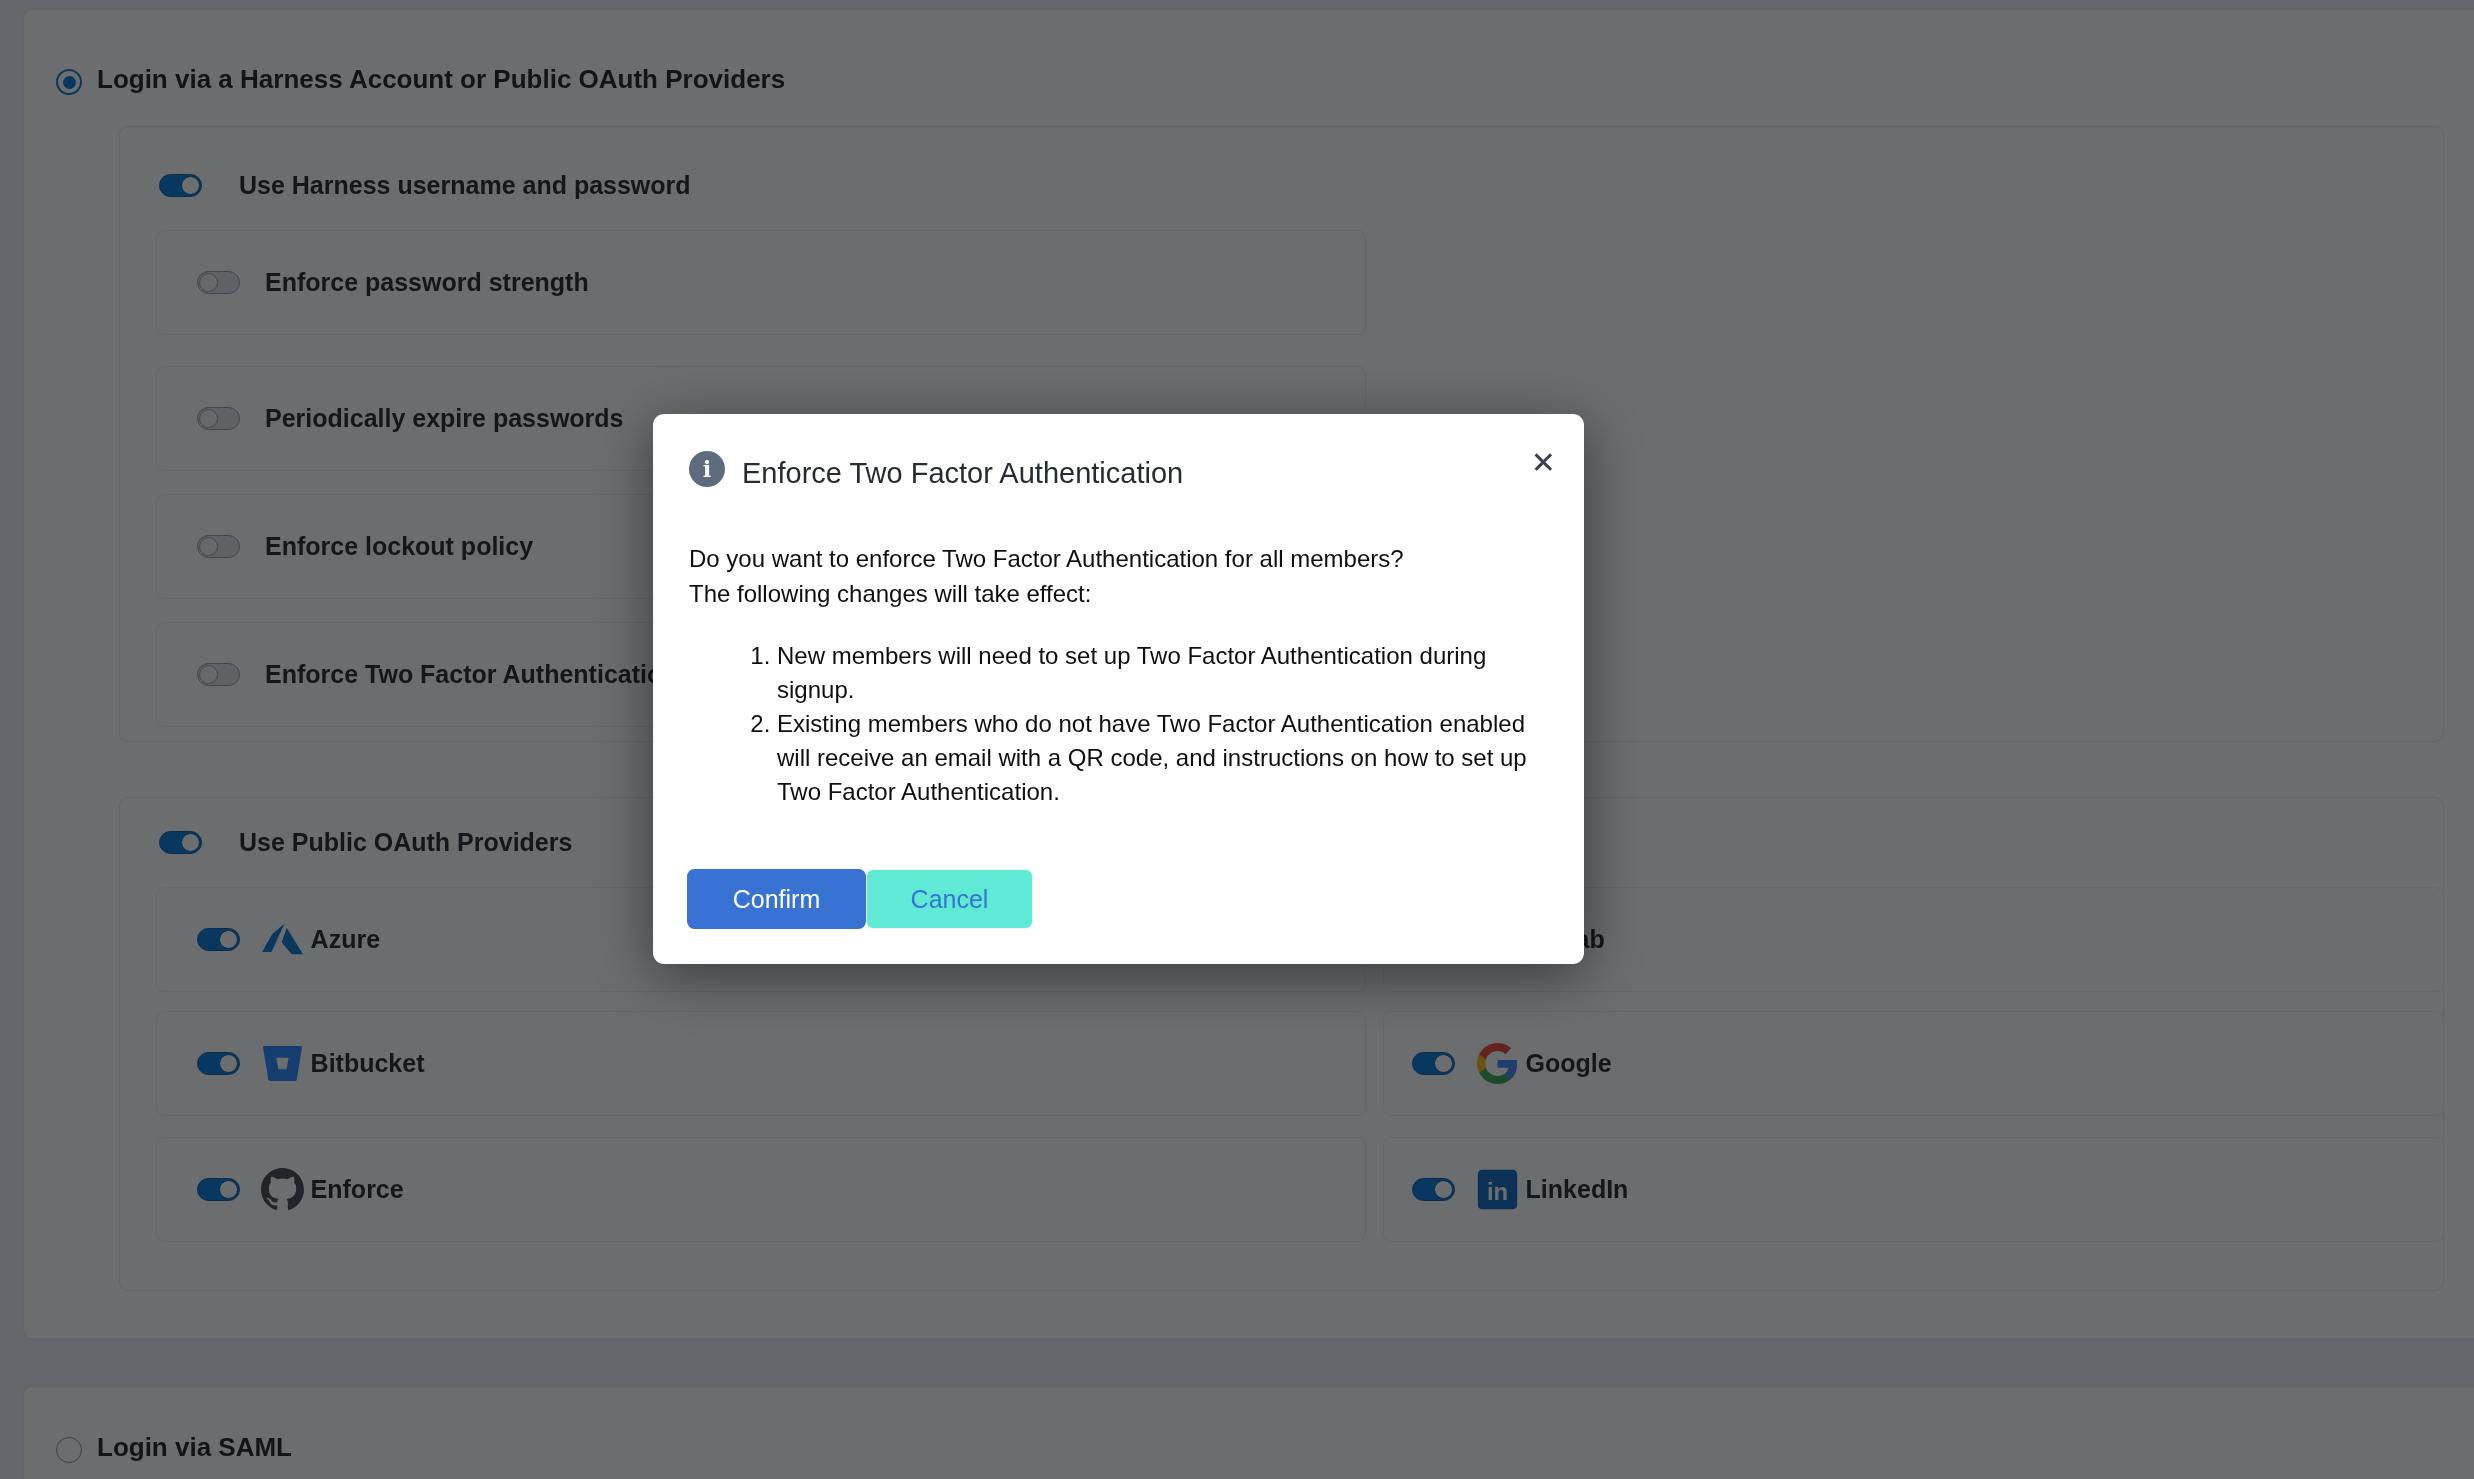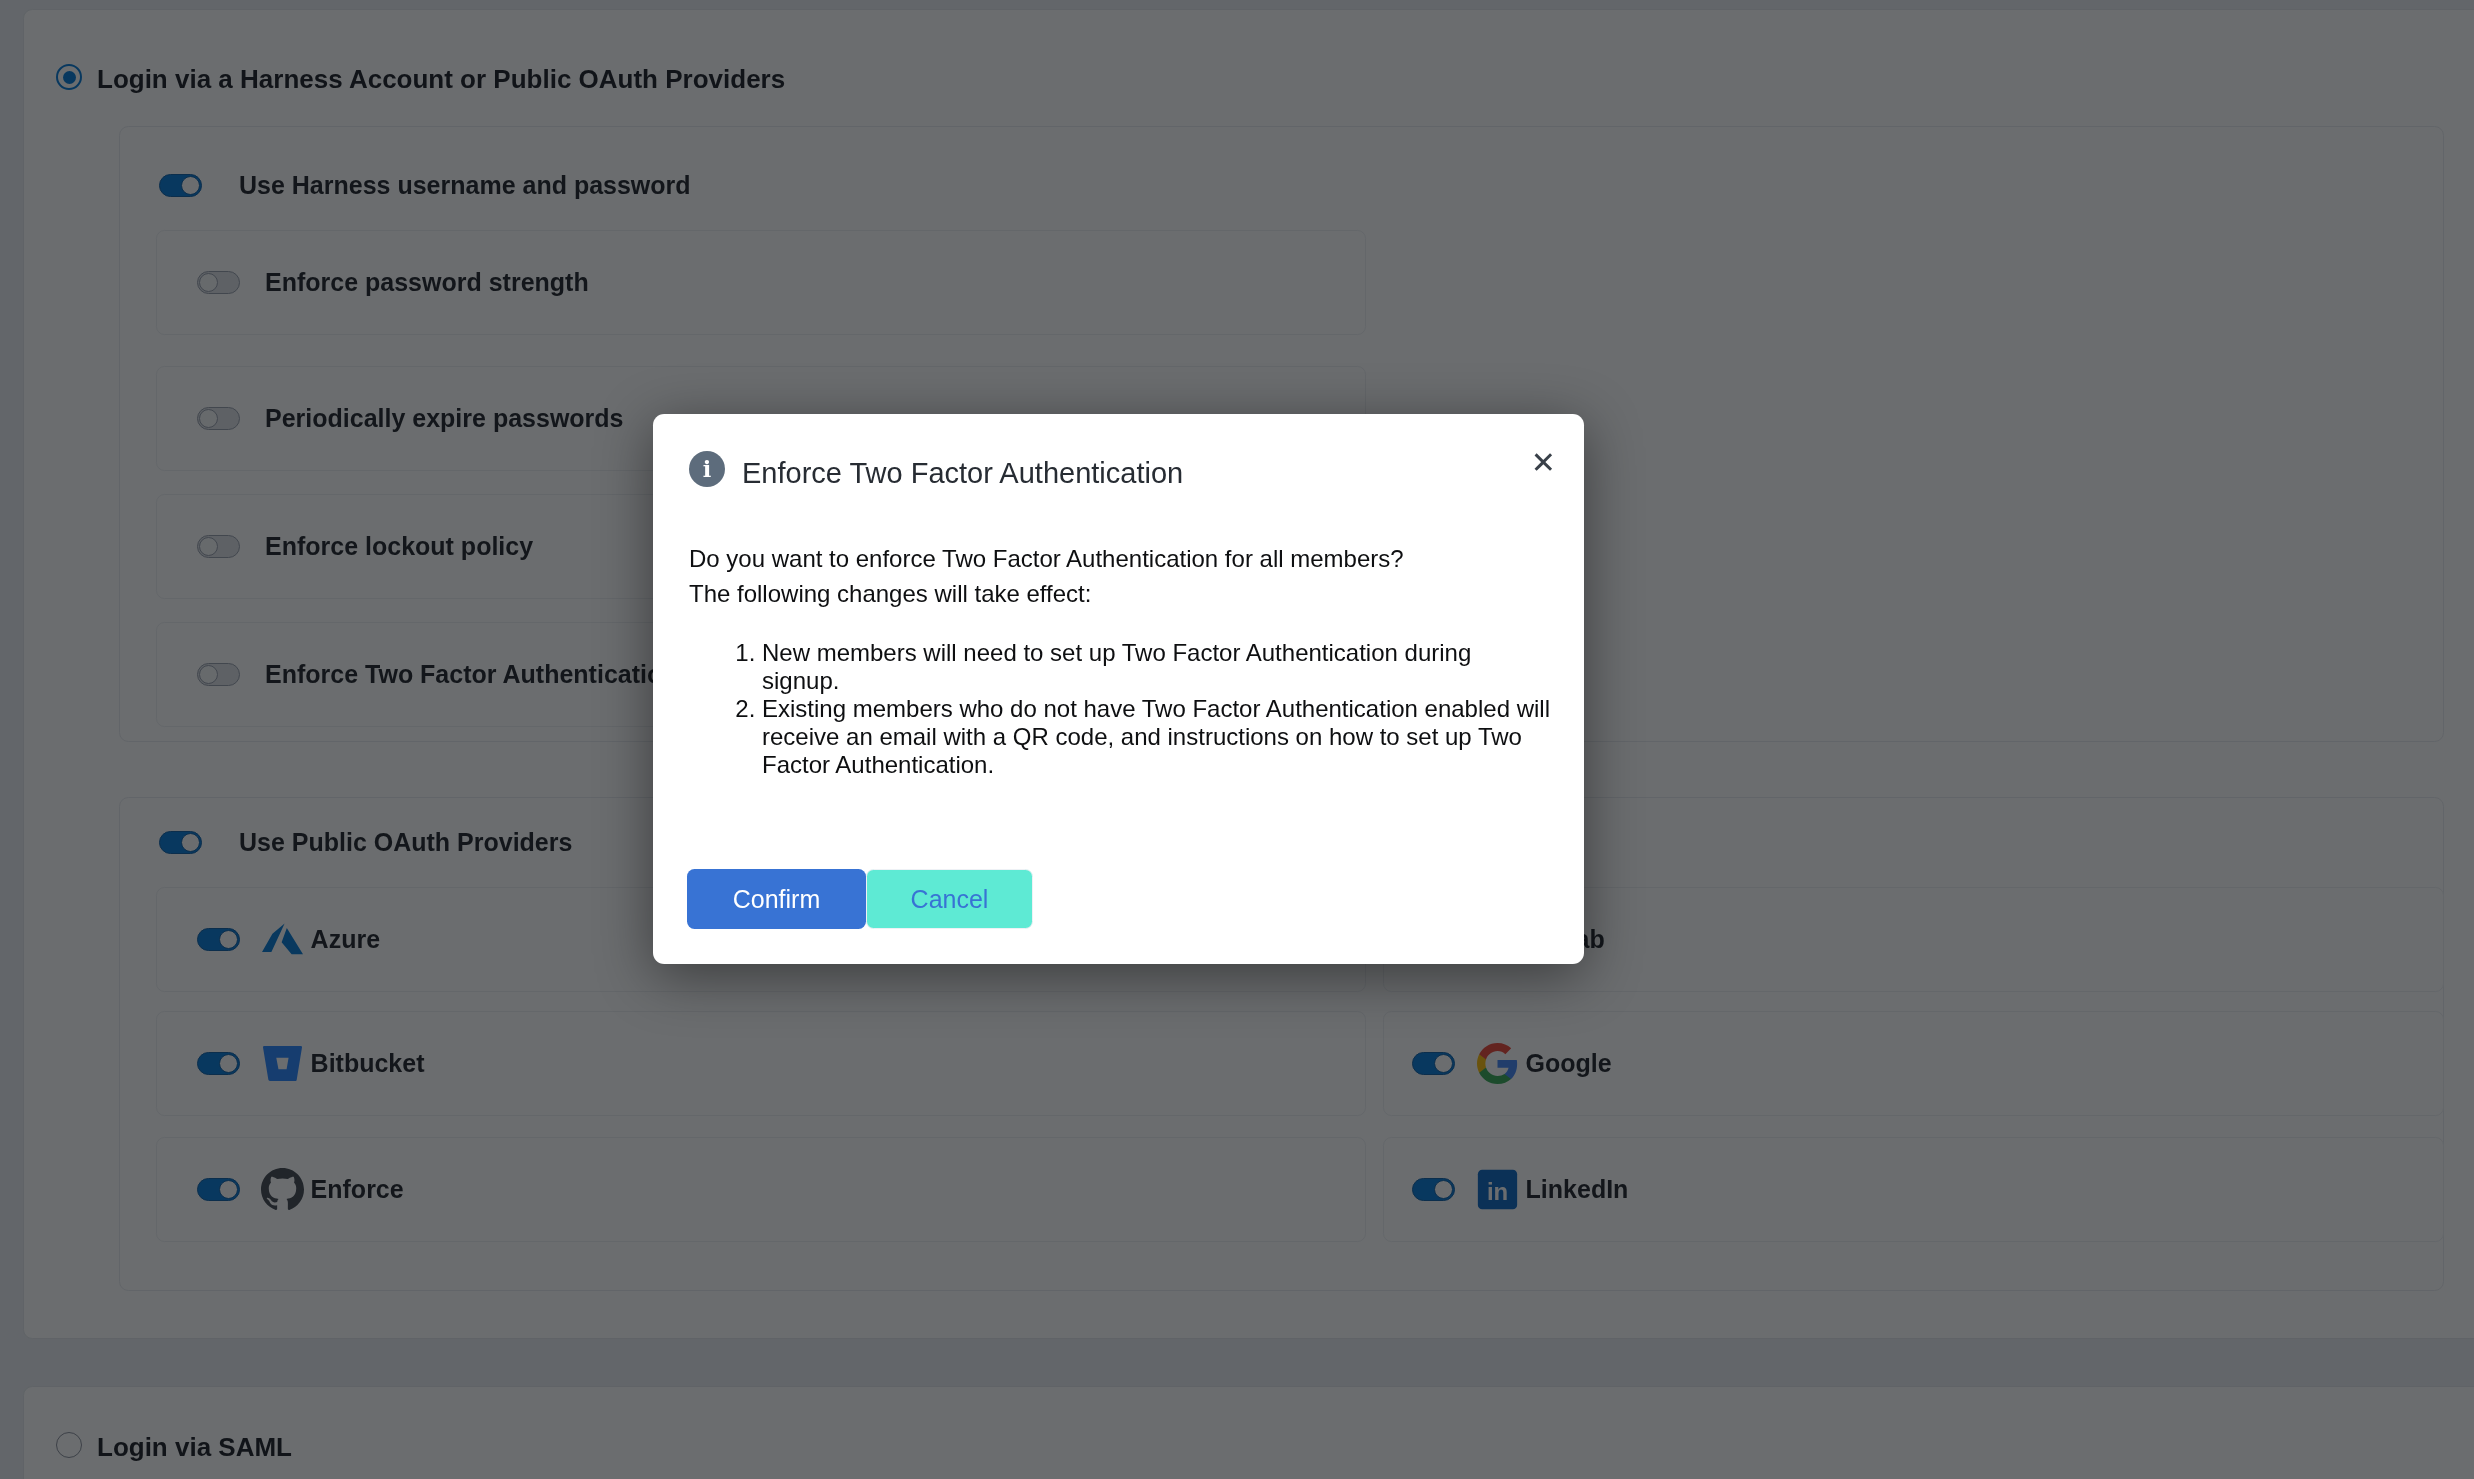--- a/index.html
+++ b/index.html
@@ -7,21 +7,21 @@
     width:2475px;height:1479px;position:relative;overflow:hidden;
     background:#e9edf1;
     font-family:"Liberation Sans","DejaVu Sans",sans-serif;
     -webkit-font-smoothing:antialiased;
   }
   .abs{position:absolute;box-sizing:border-box;}
 
   
   .card{background:#ffffff;border:0.9px solid #e2e6ea;border-radius:9.4px;}
   .subcard{background:#fefefe;border:0.9px solid #e8ebef;border-radius:9.4px;}
-  .sec-radio-row{display:flex;align-items:flex-start;gap:15px;}
+  .sec-radio-row{display:flex;align-items:flex-end;gap:15px;}
   .radio{width:26px;height:26px;border-radius:50%;background:#fff;box-sizing:border-box;position:relative;flex:0 0 auto;}
   .radio.sel{border:2.8px solid #0278d5;}
   .radio.sel::after{content:"";position:absolute;left:50%;top:50%;width:13px;height:13px;margin:-6.5px 0 0 -6.5px;border-radius:50%;background:#0278d5;}
   .radio.unsel{border:1.9px solid #878d99;}
   .sec-label{font-size:26px;font-weight:700;color:#181b22;white-space:nowrap;}
 
   .toggle{width:43px;height:23.4px;border-radius:12px;position:relative;box-sizing:border-box;flex:0 0 auto;}
   .toggle.on{background:#0278d5;border:0.9px solid #0b5da6;}
   .toggle.on .knob{position:absolute;right:0.9px;top:0.9px;width:19.6px;height:19.6px;border-radius:50%;background:#ffffff;border:0.9px solid #0b5da6;box-sizing:border-box;}
   .toggle.off{background:#dde1e6;border:0.9px solid #979eab;}
@@ -40,21 +40,21 @@
   .overlay{position:absolute;inset:0;background:rgba(13,16,20,0.61);}
   .modal{position:absolute;left:653px;top:414px;width:931px;height:550px;background:#ffffff;border-radius:11.2px;
          box-shadow:0 11.2px 56px rgba(0,0,0,0.45);}
   .m-info{position:absolute;left:36px;top:37px;width:36px;height:36px;border-radius:50%;background:#5d6c7c;
           display:flex;align-items:center;justify-content:center;
           color:#fff;font-family:"DejaVu Serif",serif;font-weight:700;font-size:22.5px;}
   .m-title{position:absolute;left:89px;top:43px;font-size:29px;font-weight:500;color:#272c33;white-space:nowrap;}
   .m-close{position:absolute;right:28px;top:34px;font-size:30px;color:#394049;cursor:pointer;line-height:1;}
   .m-body{position:absolute;left:36px;top:127px;width:861px;font-size:24px;line-height:35px;color:#0e0f11;}
   .m-body ol{margin:28px 0 0 0;padding-left:73px;}
-  .m-body li{line-height:28px;}
+  .m-body li{line-height:34px;margin-left:15px;}
   .m-btns{position:absolute;left:34px;top:455px;height:60px;display:flex;gap:0;}
   .btn-confirm{width:179px;height:60px;background:#3873d4;border:none;border-radius:7.5px;
                color:#ffffff;font-size:25px;font-weight:500;font-family:inherit;cursor:pointer;}
   .btn-cancel{width:167px;height:60px;background:#5eead4;border:0.9px solid #eef1f5;border-radius:7.5px;
               color:#3873d4;font-size:25px;font-weight:500;font-family:inherit;cursor:pointer;}
 </style>
 </head>
 <body>
 
 <div>

